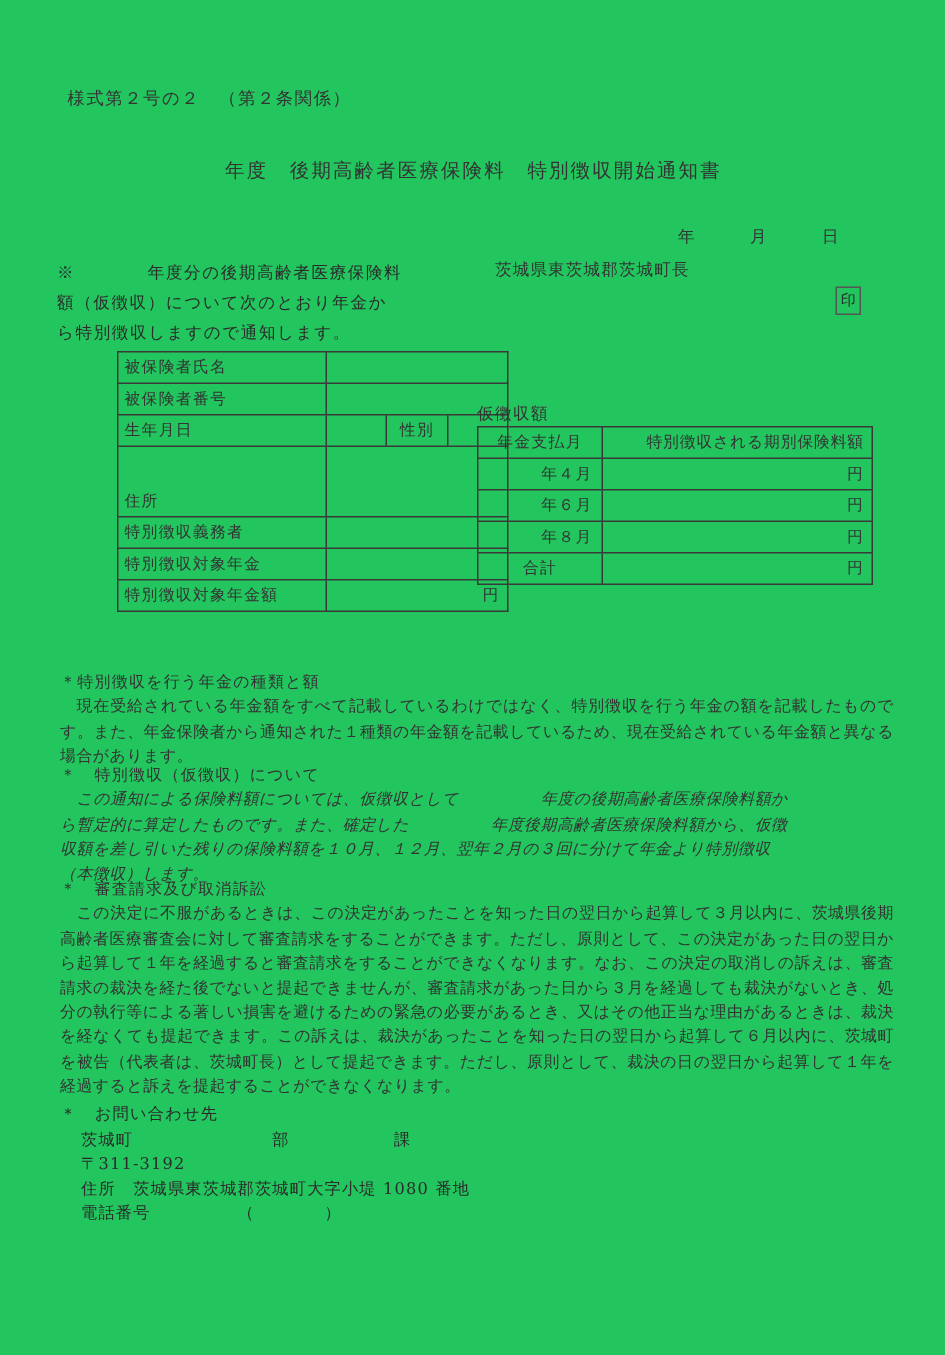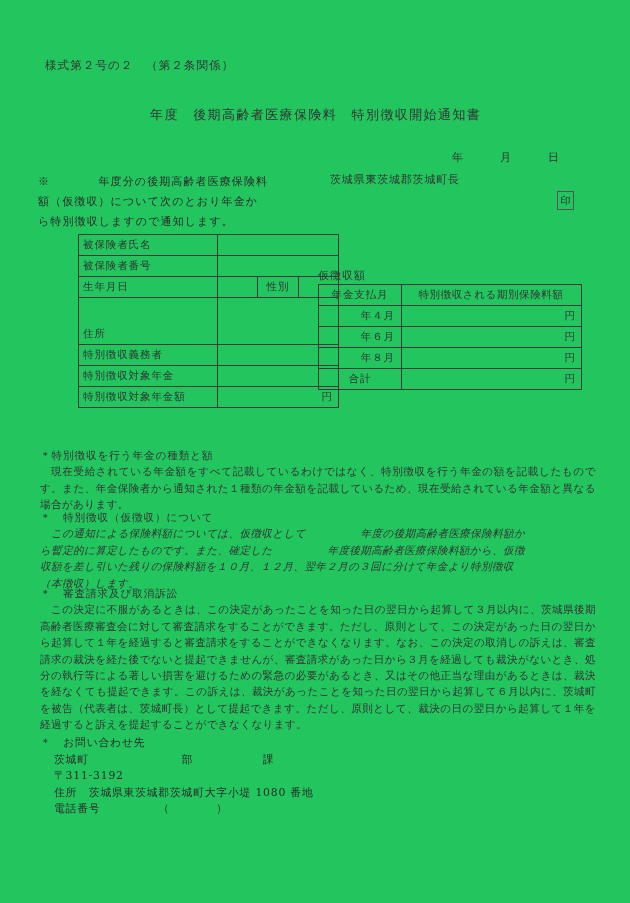--- a/index.html
+++ b/index.html
@@ -118,21 +118,21 @@
   #kari-table {
     left: 318px;
     top: 284px;
     width: 264px;
   }
   #kari-table td { height: 20px; }
   #kari-table td.col1 { width: 74px; text-align: right; padding-right: 6px; }
   #kari-table td.col1.hd { text-align: center; padding-right: 4px; }
   #kari-table td.col1.center { text-align: center; padding-right: 4px; }
   #kari-table td.col2 { text-align: right; padding-right: 5px; }
-  #kari-table td.col2.hd { text-align: center; padding-left: 4px; letter-spacing: 0.6px; }
+  #kari-table td.col2.hd { text-align: right; padding-left: 4px; letter-spacing: 0.6px; }
   #kari-table td.note {
     height: 18px;
     font-size: 7.5px;
     letter-spacing: 0.5px;
     text-align: left;
     padding-left: 4px;
     color: #3a3a3a;
   }
 
   

